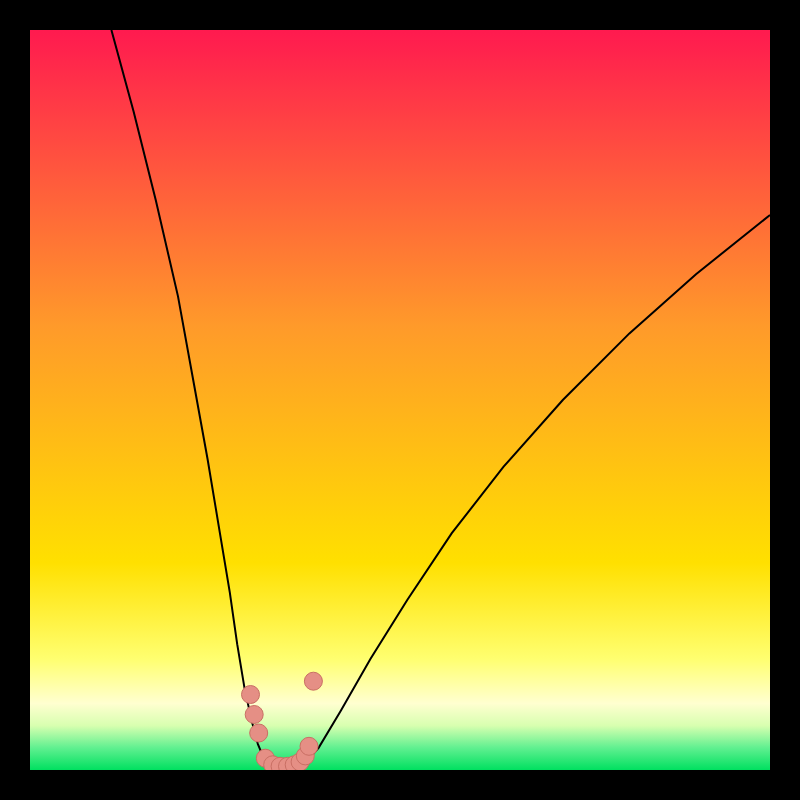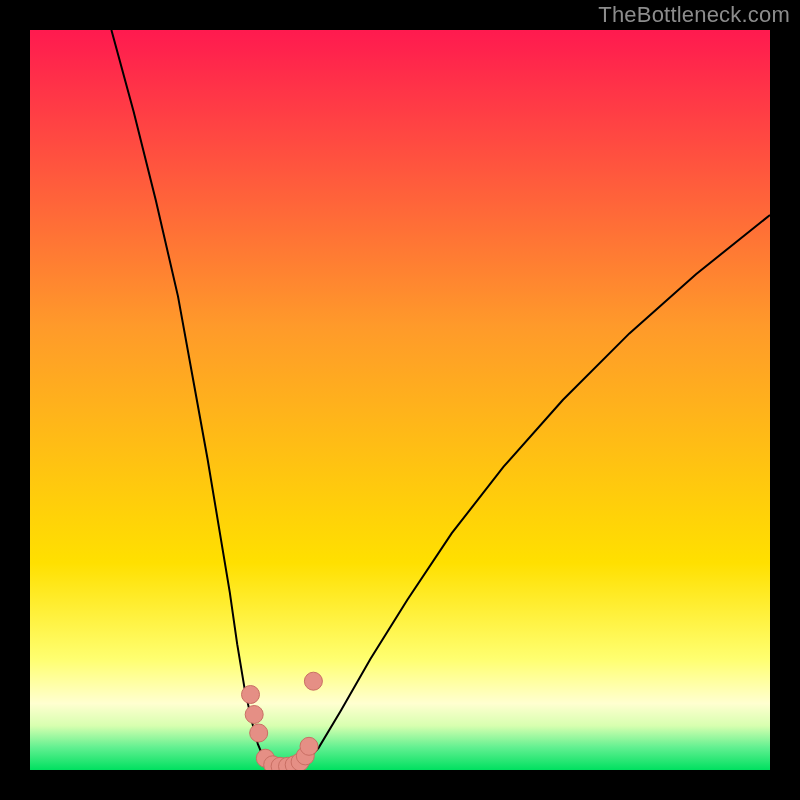--- a/index.html
+++ b/index.html
@@ -34,21 +34,20 @@
     top: 30px;
     width: 740px;
     height: 740px;
   }
   svg { display: block; }
 </style>
 </head>
 <body>
 
 <div class="frame">
-  <div class="watermark">TheBottleneck.com</div>
 
   <div class="plot">
     <svg id="svg" width="740" height="740" viewBox="0 0 740 740">
       <defs>
         <linearGradient id="bg-grad" x1="0" y1="0" x2="0" y2="1">
           <stop id="g0" offset="0%" stop-color="#ff1a4f"></stop>
           <stop id="g1" offset="40%" stop-color="#ff9a2a"></stop>
           <stop id="g2" offset="72%" stop-color="#ffe000"></stop>
           <stop id="g3" offset="85%" stop-color="#ffff70"></stop>
           <stop id="g4" offset="91%" stop-color="#ffffd0"></stop>

